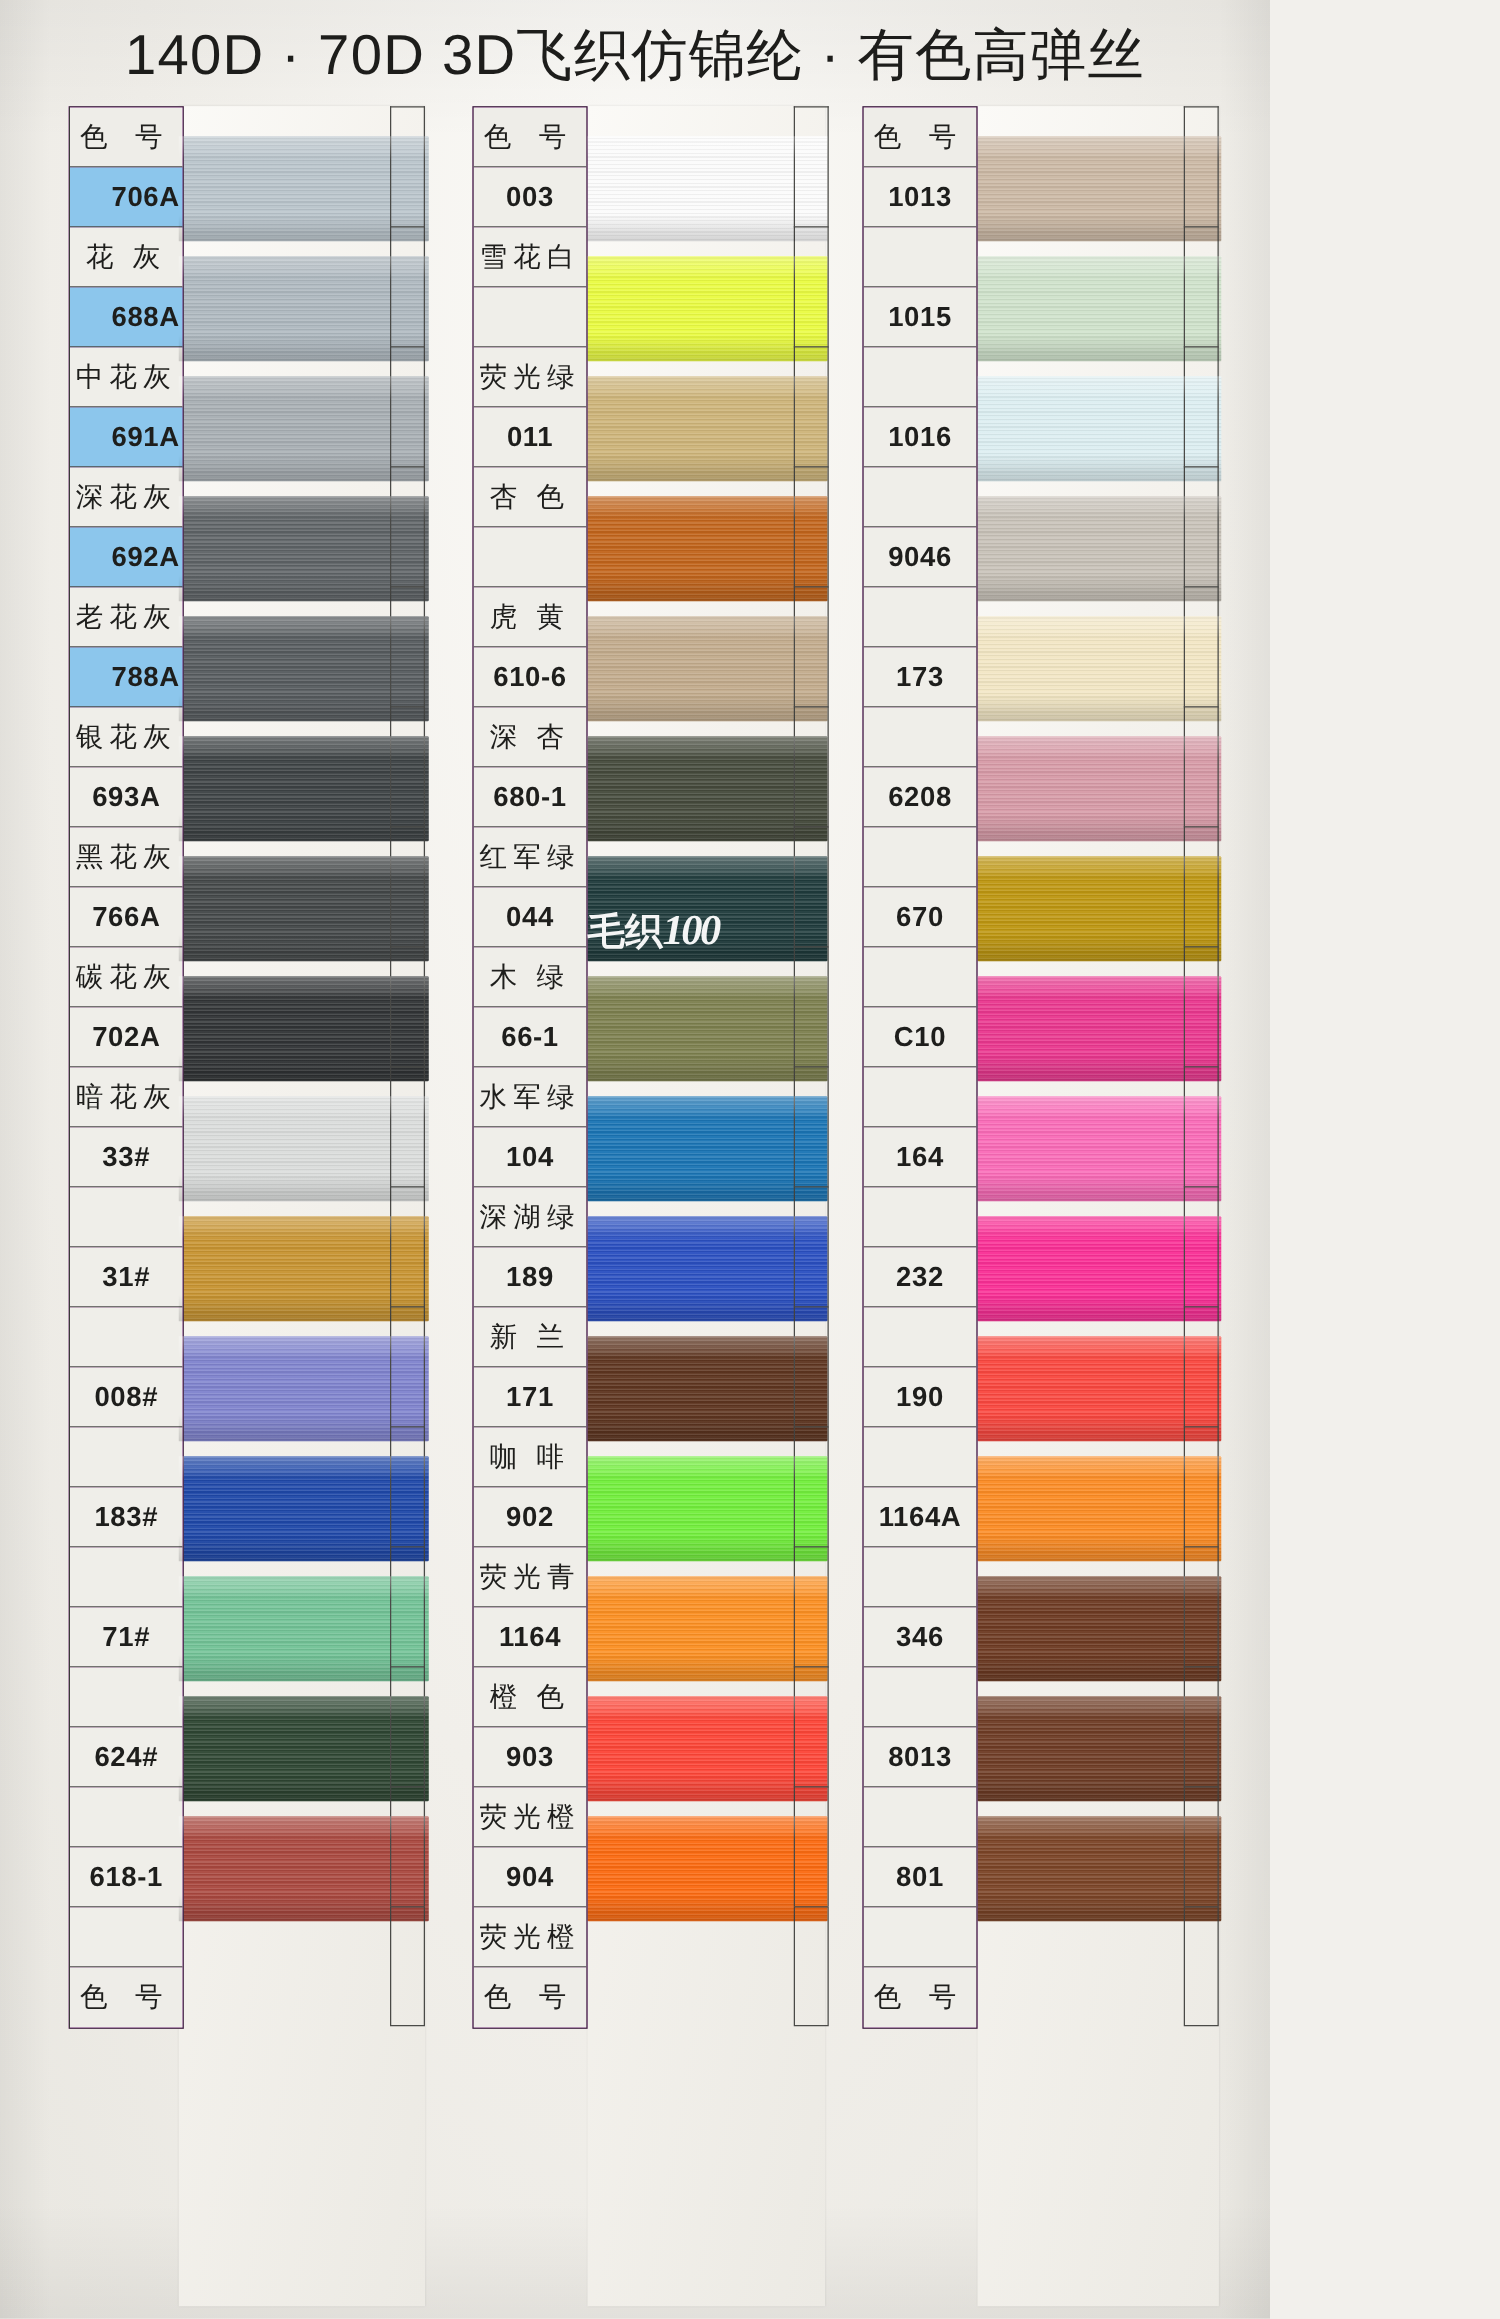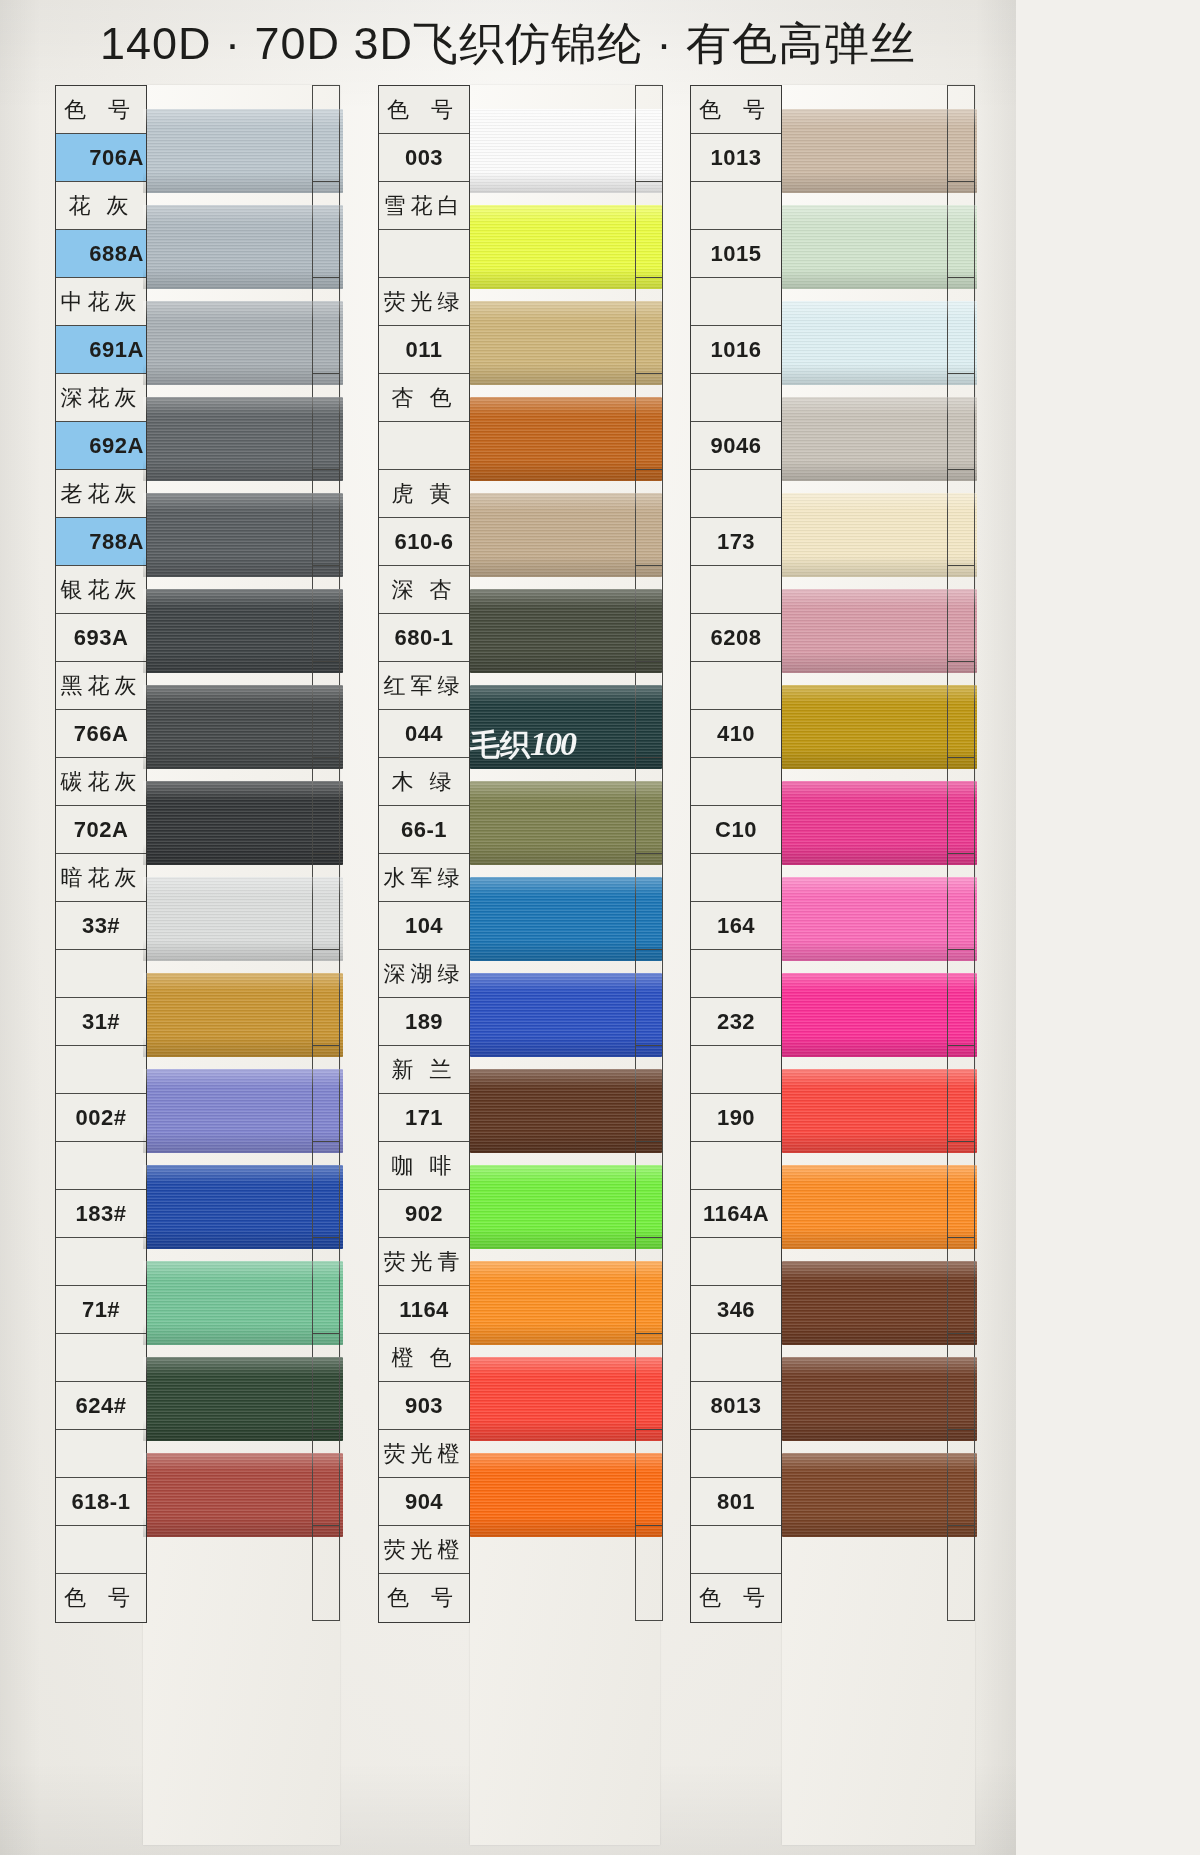--- a/index.html
+++ b/index.html
@@ -55,21 +55,21 @@
   .lab{
     height:48px;box-sizing:border-box;
     border-bottom:1.3px solid #4a4a47;
     display:flex;align-items:center;justify-content:center;
     font-size:21px;color:#1e1e1c;
     background:#efeee9;
     letter-spacing:0px;
   }
   .lab:last-child{border-bottom:none;}
   .lab.code{font-weight:bold;font-size:22px;letter-spacing:.5px;}
-  .lab.name{font-weight:normal;font-size:22px;letter-spacing:5px;}
+  .lab.name{font-weight:normal;font-size:22px;letter-spacing:5px;font-family:Liberation Serif, serif;}
   .lab.head{font-weight:normal;font-size:22px;letter-spacing:8px;background:#eeede8;}
   .lab.hl{background:#8cc6ec;padding-left:31px;}
 
   
   .rail{position:absolute;top:0;right:0;width:28px;}
   .rail .tick{height:96px;box-sizing:border-box;border:1.4px solid #4a4a47;
               border-bottom:none;background:transparent;}
   .rail .tick:last-child{border-bottom:1.4px solid #4a4a47;}
 
   
@@ -177,21 +177,21 @@
       <div class="lab code">693A</div>
       <div class="lab name">黑花灰</div>
       <div class="lab code">766A</div>
       <div class="lab name">碳花灰</div>
       <div class="lab code">702A</div>
       <div class="lab name">暗花灰</div>
       <div class="lab code">33#</div>
       <div class="lab name"></div>
       <div class="lab code">31#</div>
       <div class="lab name"></div>
-      <div class="lab code">002#</div>
+      <div class="lab code">008#</div>
       <div class="lab name"></div>
       <div class="lab code">183#</div>
       <div class="lab name"></div>
       <div class="lab code">71#</div>
       <div class="lab name"></div>
       <div class="lab code">624#</div>
       <div class="lab name"></div>
       <div class="lab code">618-1</div>
       <div class="lab name"></div>
       <div class="lab head">色 号</div>
@@ -373,21 +373,21 @@
       <div class="lab code">1015</div>
       <div class="lab name"></div>
       <div class="lab code">1016</div>
       <div class="lab name"></div>
       <div class="lab code">9046</div>
       <div class="lab name"></div>
       <div class="lab code">173</div>
       <div class="lab name"></div>
       <div class="lab code">6208</div>
       <div class="lab name"></div>
-      <div class="lab code">410</div>
+      <div class="lab code">670</div>
       <div class="lab name"></div>
       <div class="lab code">C10</div>
       <div class="lab name"></div>
       <div class="lab code">164</div>
       <div class="lab name"></div>
       <div class="lab code">232</div>
       <div class="lab name"></div>
       <div class="lab code">190</div>
       <div class="lab name"></div>
       <div class="lab code">1164A</div>

